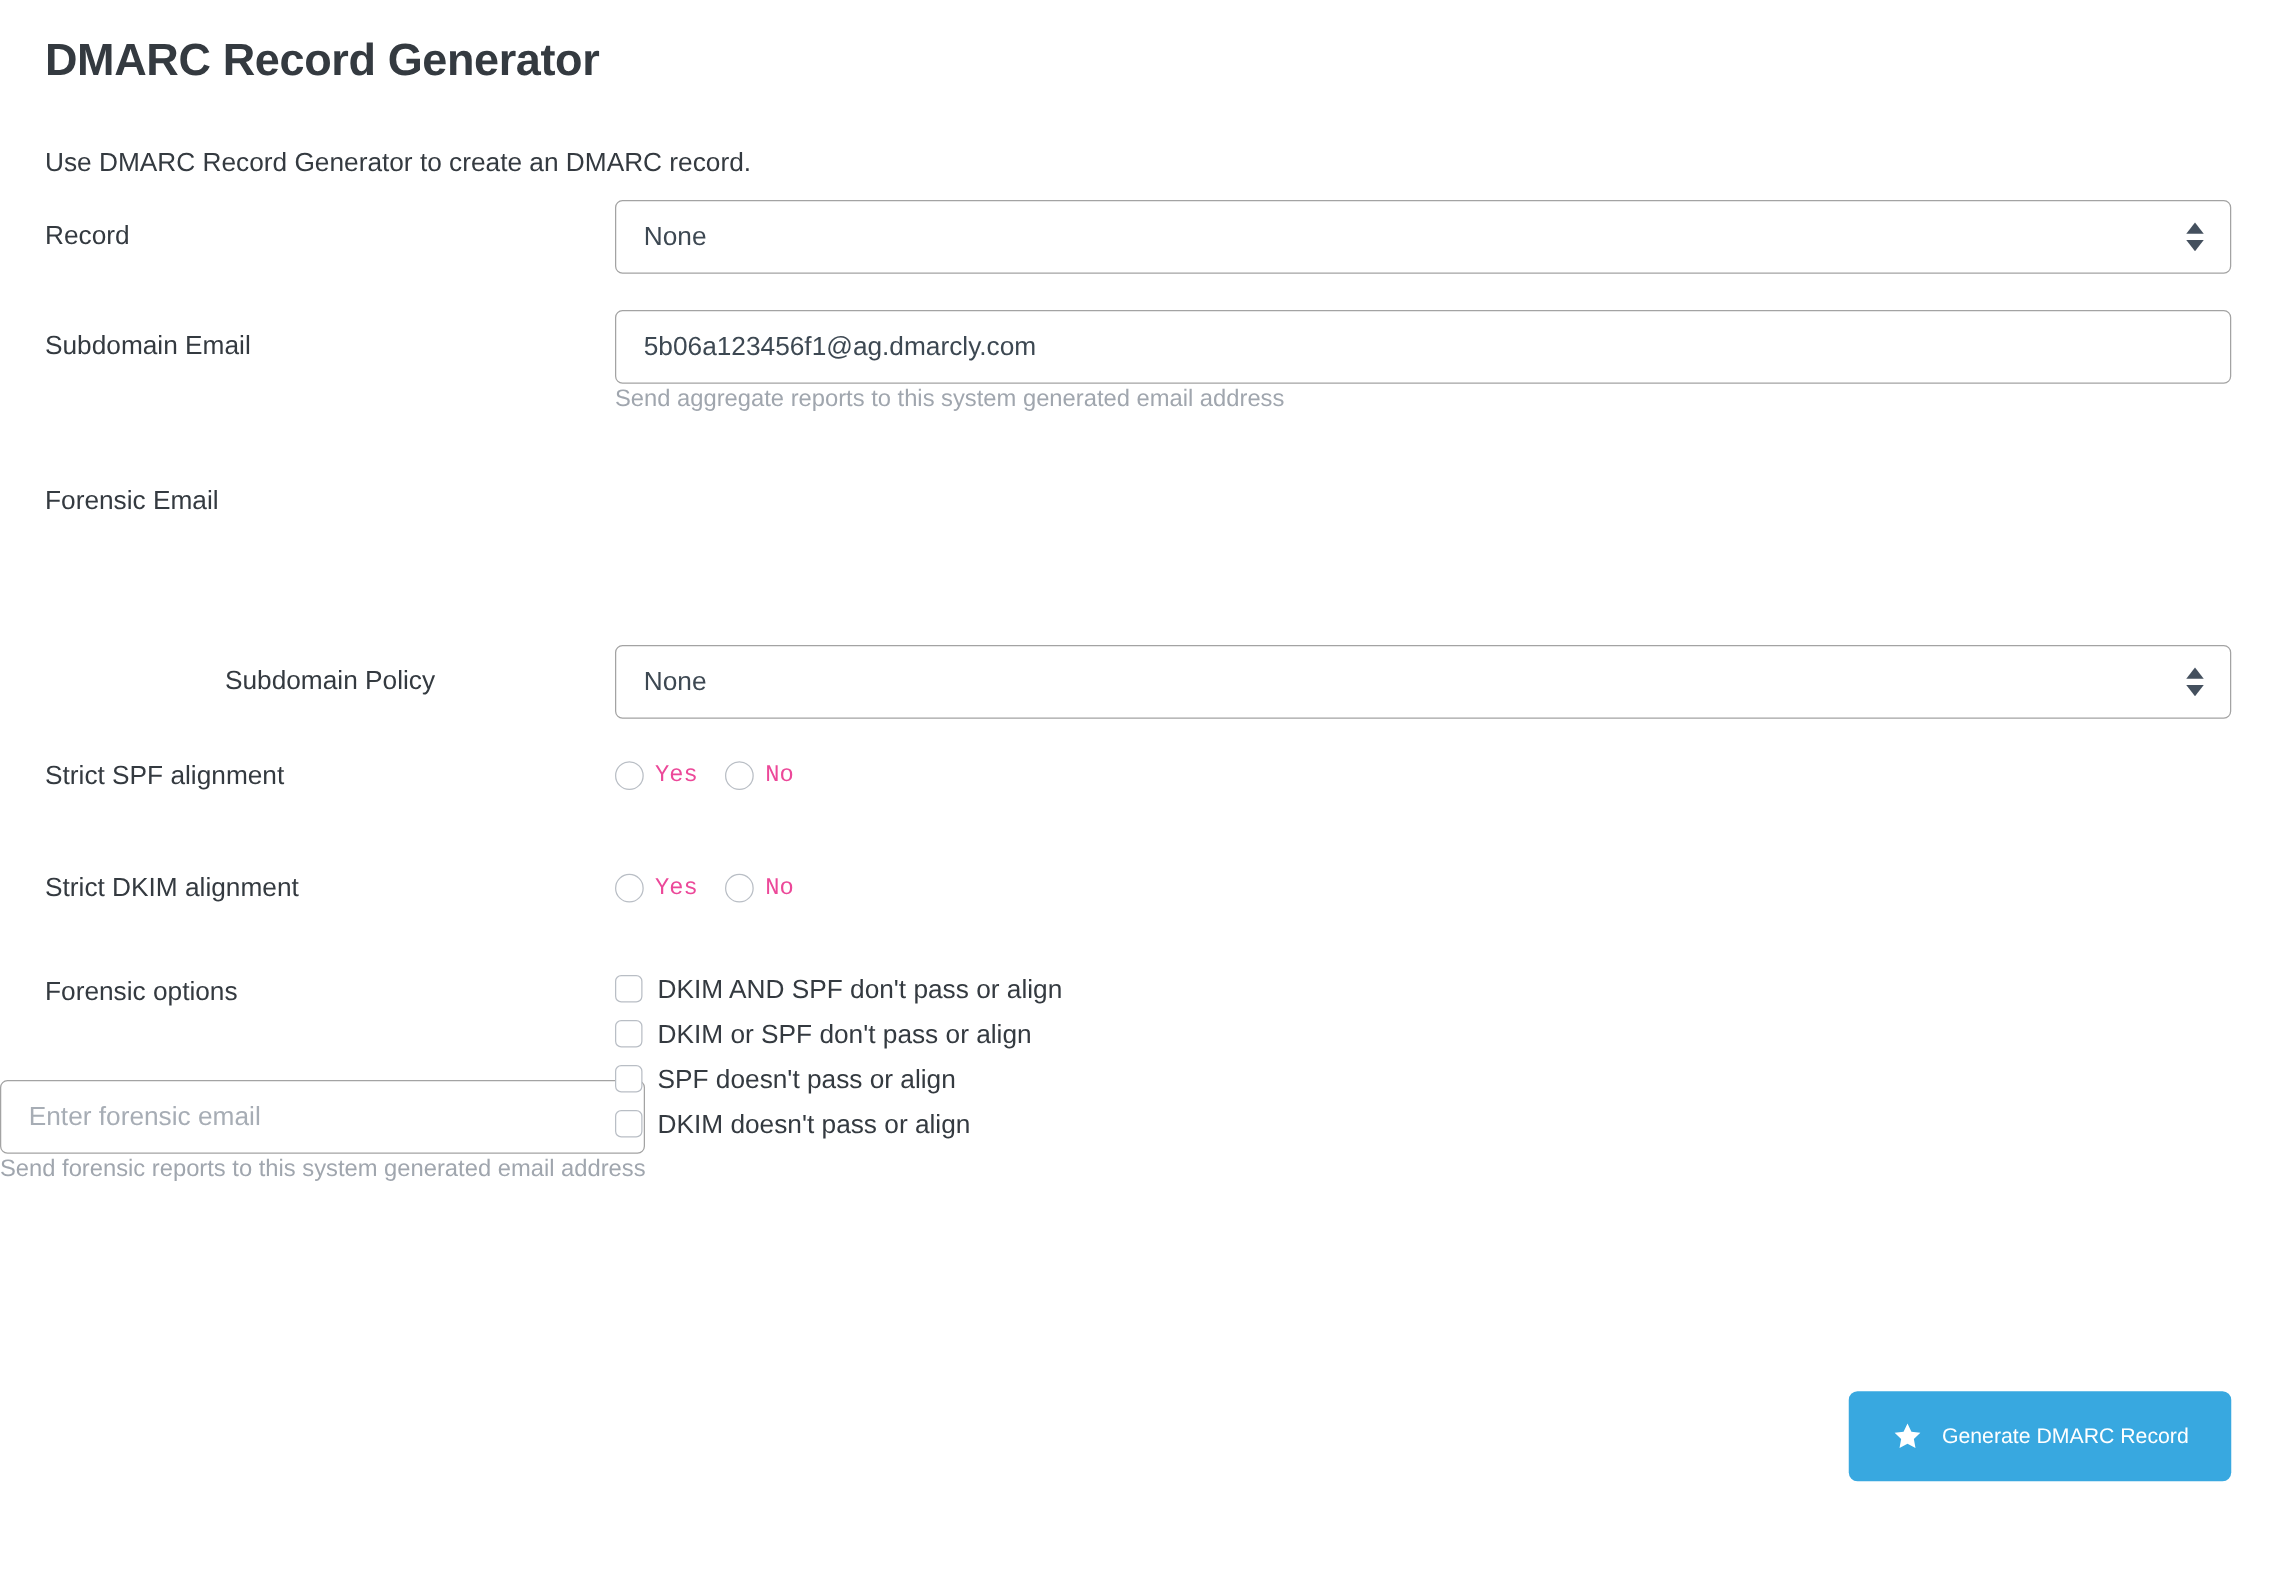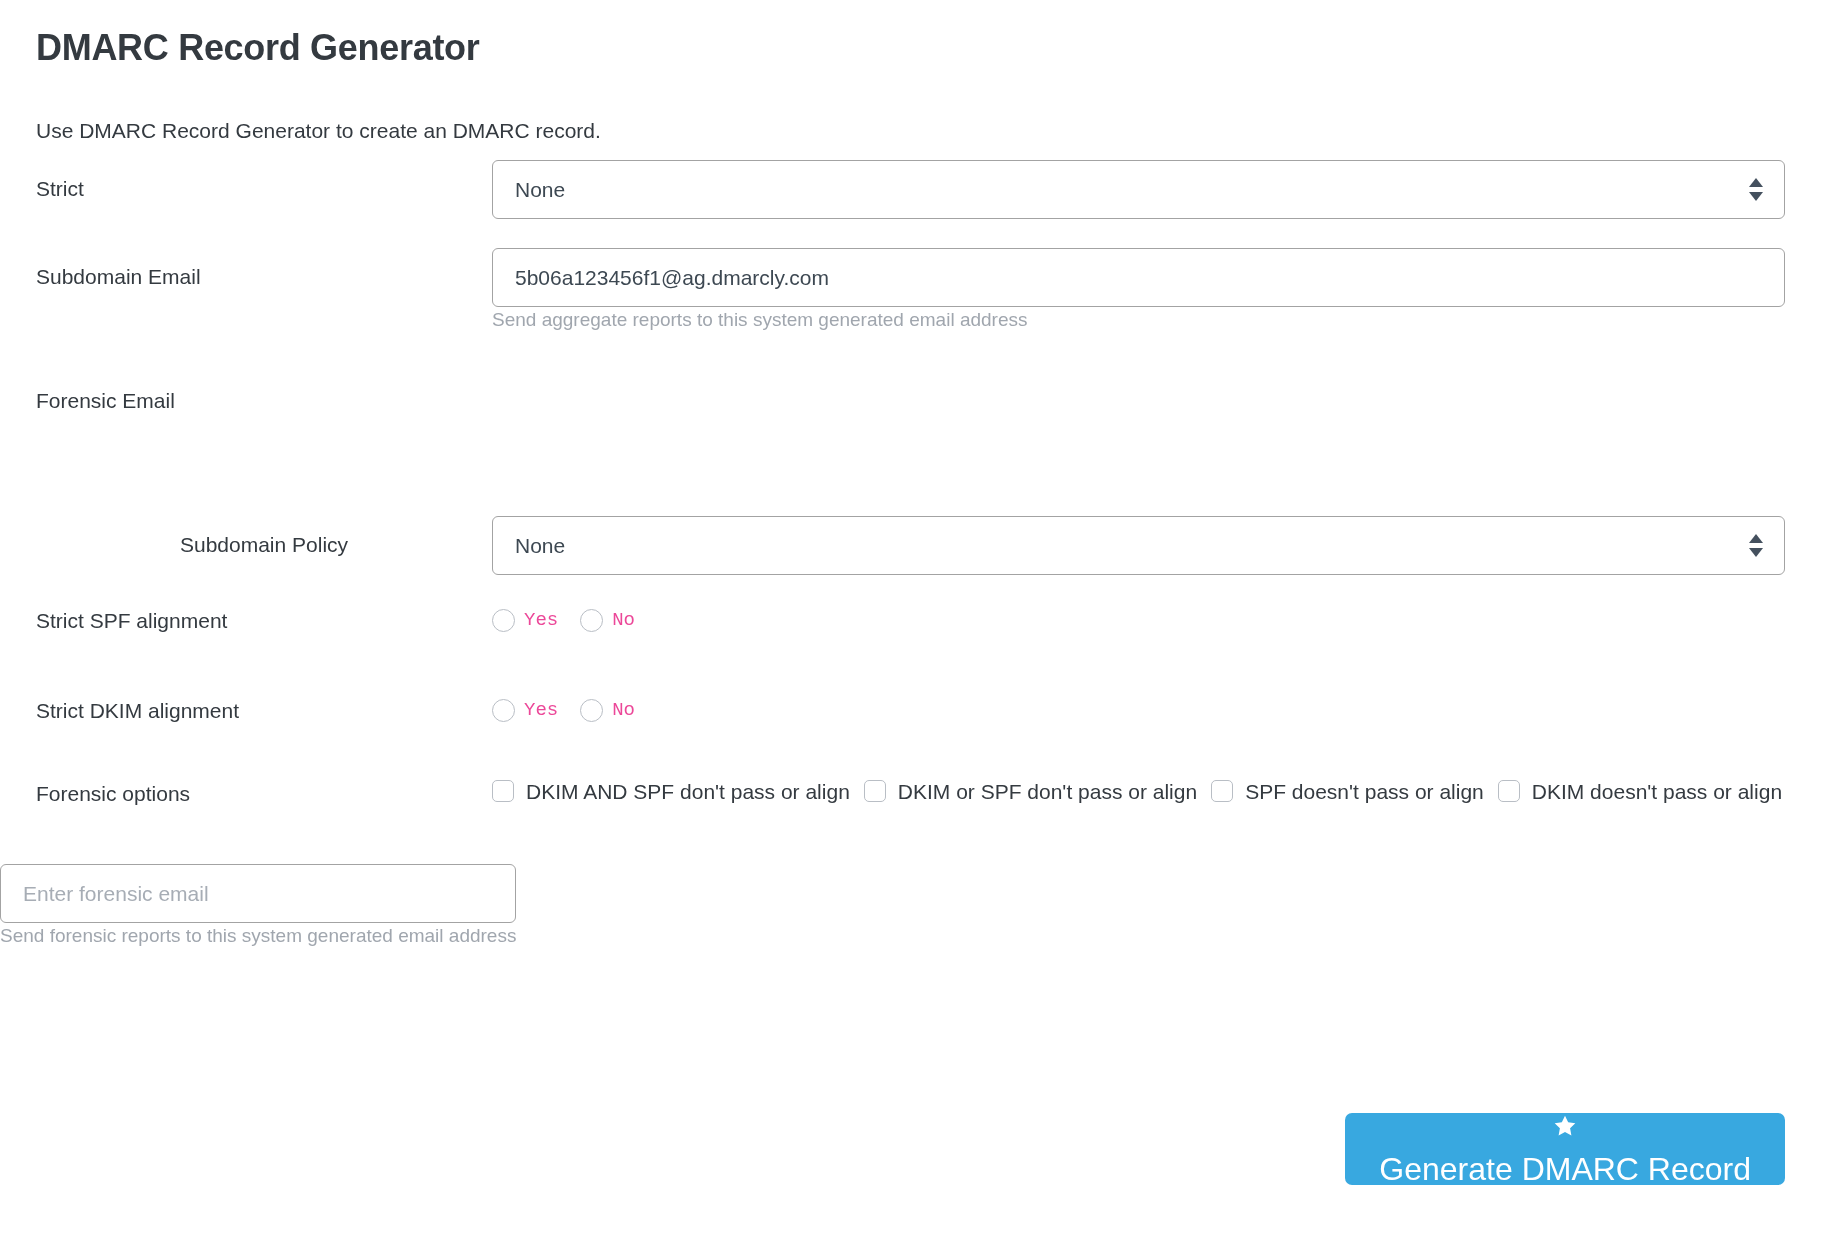--- a/index.html
+++ b/index.html
@@ -155,21 +155,21 @@
   .radio-label {
     font-size: 19px;
     color: #ec4899;
     line-height: 1;
     font-family: Liberation Mono, monospace;
   }
 
   
   .checkbox-group {
     display: flex;
-    flex-direction: row;
+    flex-direction: column;
     gap: 14px;
   }
   .checkbox-item {
     display: flex;
     align-items: center;
     gap: 12px;
     cursor: pointer;
   }
   .checkbox-mark {
     width: 22px;
@@ -200,23 +200,22 @@
     align-items: center;
     justify-content: center;
     gap: 15px;
     height: 72px;
     padding: 0 34px;
     background: #38a8e0;
     border: none;
     border-radius: 7px;
     color: #ffffff;
     font-family: "Liberation Sans", sans-serif;
-    font-size: 32px;
+    font-size: 17px;
     cursor: pointer;
-    flex-direction: column;
   }
   .star-icon {
     display: inline-block;
     width: 26px;
     height: 26px;
     flex: 0 0 auto;
   }
 
   
   .r-policy      { top: 0px; }
@@ -240,21 +239,21 @@
 <body>
 
 <div class="page">
 
   <h1 class="page-title">DMARC Record Generator</h1>
   <p class="page-subtitle">Use DMARC Record Generator to create an DMARC record.</p>
 
   <div class="form">
 
     <div class="form-row r-policy">
-      <div class="row-label">Strict</div>
+      <div class="row-label">Record</div>
       <div class="row-field">
         <div class="select-wrap">
           <div class="control">None</div>
           <span class="select-arrows">
             <span class="tri-up"></span>
             <span class="tri-down"></span>
           </span>
         </div>
       </div>
     </div>

